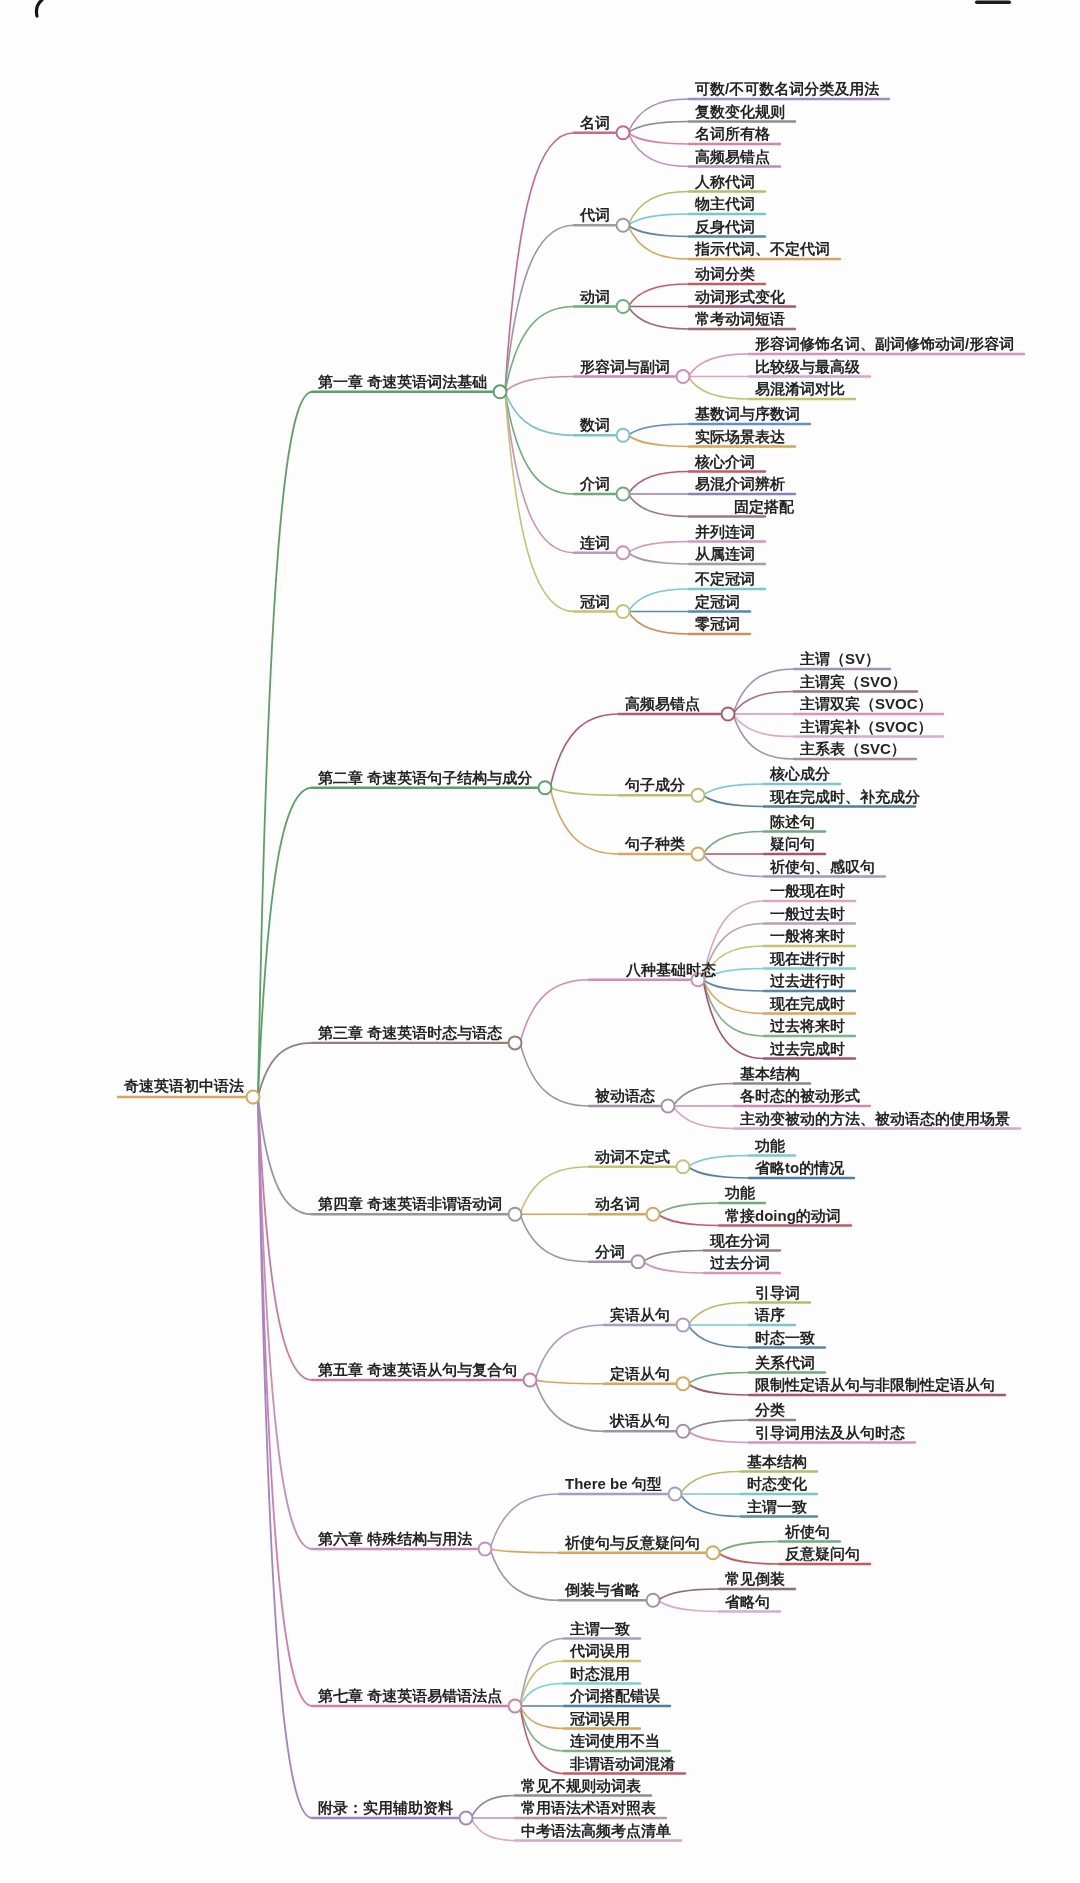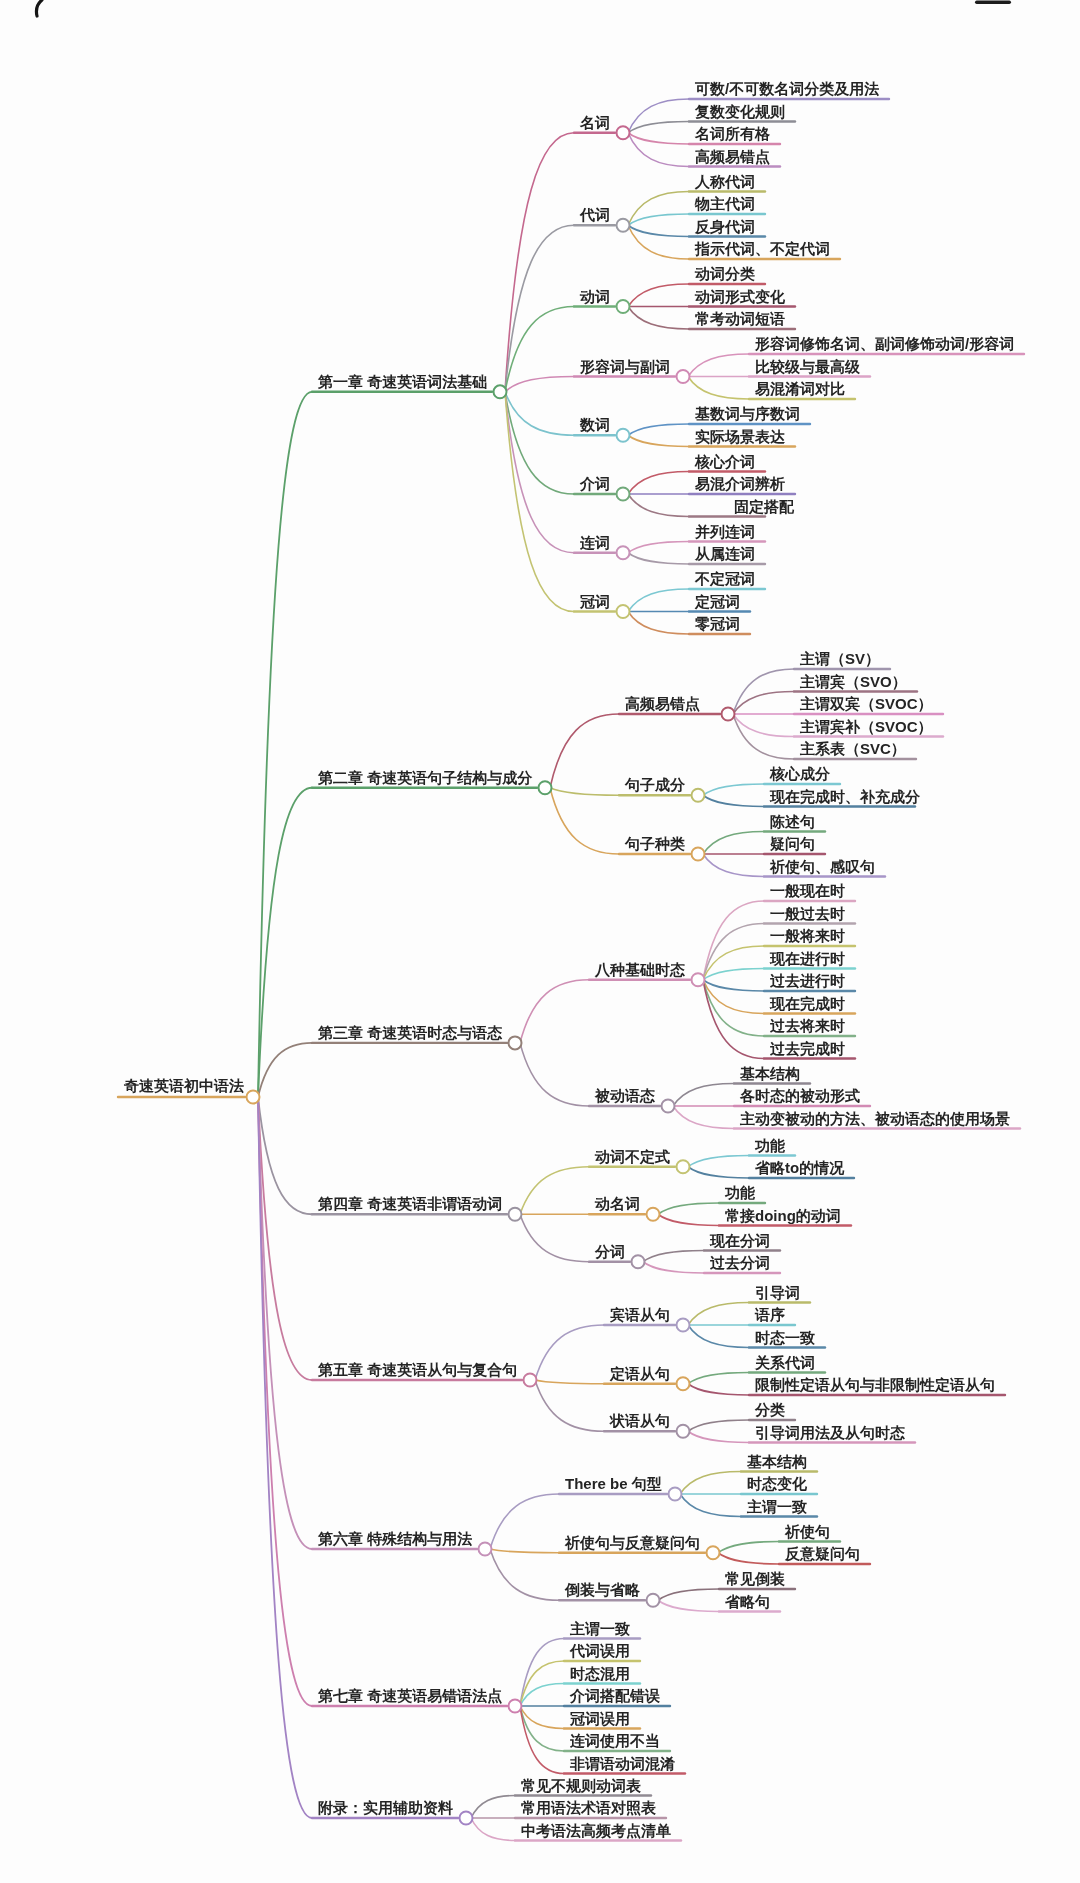--- a/index.html
+++ b/index.html
@@ -301,21 +301,21 @@
     <div class="mm-label" style="left: 800px; top: 716.5px;">主谓宾补（SVOC）</div>
     <div class="mm-label" style="left: 800px; top: 739px;">主系表（SVC）</div>
     <div class="mm-label" style="left: 625px; top: 775.25px;">句子成分</div>
     <div class="mm-label" style="left: 770px; top: 764px;">核心成分</div>
     <div class="mm-label" style="left: 770px; top: 786.5px;">现在完成时、补充成分</div>
     <div class="mm-label" style="left: 625px; top: 834px;">句子种类</div>
     <div class="mm-label" style="left: 770px; top: 811.5px;">陈述句</div>
     <div class="mm-label" style="left: 770px; top: 834px;">疑问句</div>
     <div class="mm-label" style="left: 770px; top: 856.5px;">祈使句、感叹句</div>
     <div class="mm-label" style="left: 318px; top: 1022.88px;">第三章 奇速英语时态与语态</div>
-    <div class="mm-label" style="left: 595px; top: 959.75px; text-align: right;">八种基础时态</div>
+    <div class="mm-label" style="left: 626px; top: 959.75px; text-align: right;">八种基础时态</div>
     <div class="mm-label" style="left: 770px; top: 881px;">一般现在时</div>
     <div class="mm-label" style="left: 770px; top: 903.5px; text-align: right;">一般过去时</div>
     <div class="mm-label" style="left: 770px; top: 926px;">一般将来时</div>
     <div class="mm-label" style="left: 770px; top: 948.5px;">现在进行时</div>
     <div class="mm-label" style="left: 770px; top: 971px;">过去进行时</div>
     <div class="mm-label" style="left: 770px; top: 993.5px;">现在完成时</div>
     <div class="mm-label" style="left: 770px; top: 1016px;">过去将来时</div>
     <div class="mm-label" style="left: 770px; top: 1038.5px;">过去完成时</div>
     <div class="mm-label" style="left: 595px; top: 1086px;">被动语态</div>
     <div class="mm-label" style="left: 740px; top: 1063.5px;">基本结构</div>

